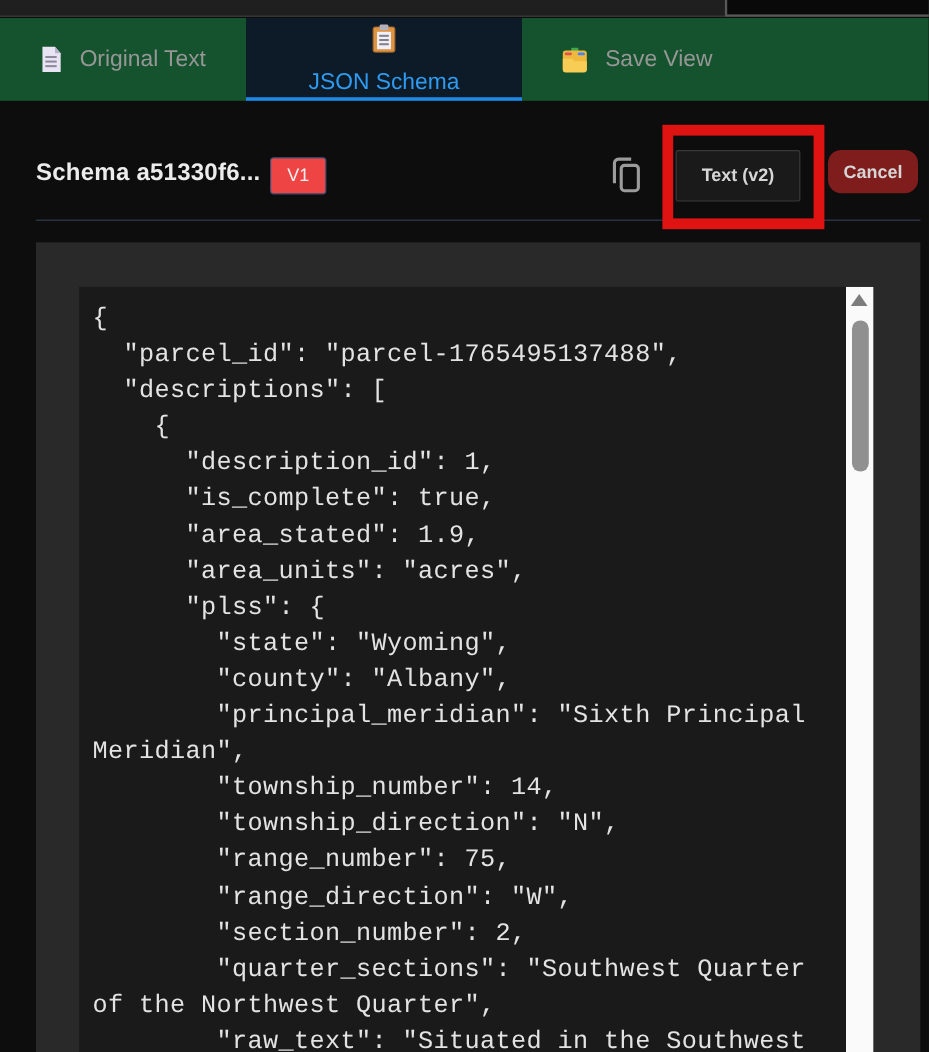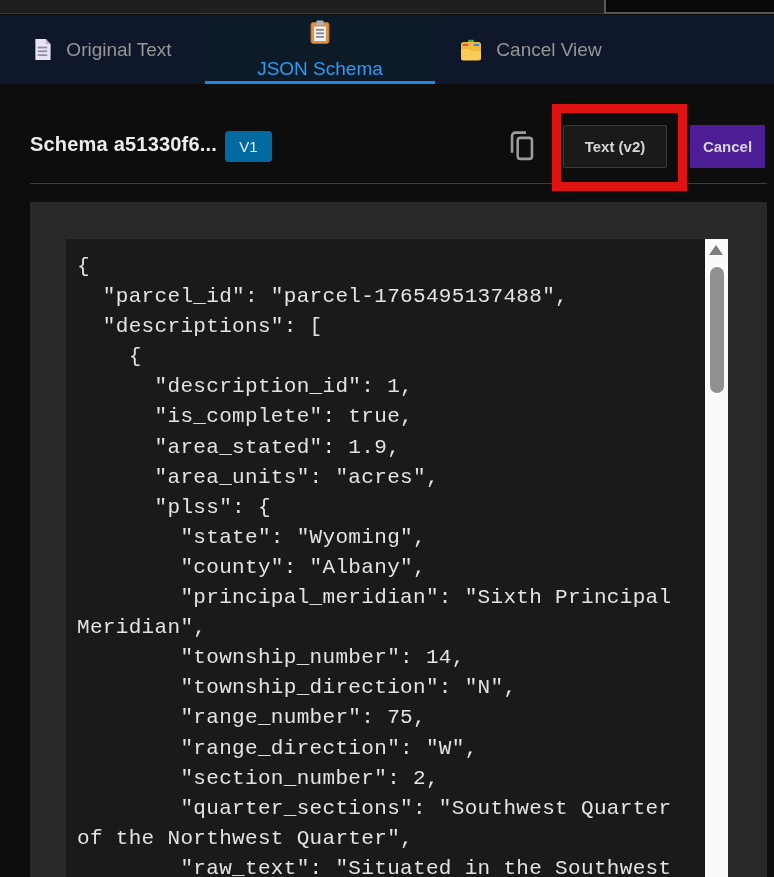--- a/index.html
+++ b/index.html
@@ -15,58 +15,58 @@
     position:absolute; left:0; top:0; width:774px; height:14px;
     background:#1f1f1f; border-bottom:1px solid #3c3c3c;
   }
   .top-right-fragment {
     position:absolute; left:604px; top:-2px; width:172px; height:16px;
     background:#090909; border:2px solid #585858;
   }
   
   .tab-bar {
     position:absolute; left:0; top:15px; width:774px; height:69px;
-    background:#0f172a; display:flex; align-items:stretch;
+    background:#14532d; display:flex; align-items:stretch;
   }
   .tab {
     display:flex; align-items:center; justify-content:center; gap:14px;
     color:#969696; font-size:19px; cursor:pointer; position:relative;
   }
   .tab-original { width:205px; }
   .tab-json { width:230px; background:#0d1b28; color:#2e9af0;flex-direction:column; }
   .tab-field { width:192px; }
   .tab-underline {
     position:absolute; left:0; bottom:0; width:100%; height:3px;
     background:#1e88e5;
   }
   .tab svg { display:block; }
   
   .schema-title {
     position:absolute; left:30px; top:133px;
     color:#ececec; font-size:20px; font-weight:700; letter-spacing:.2px;
   }
   .version-badge {
     position:absolute; left:225px; top:131px; width:47px; height:31px;
-    background:#0369a1; border:1px solid #3e5077; border-radius:3px;
+    background:#ef4444; border:1px solid #3e5077; border-radius:3px;
     color:#f0f0f0; font-size:15px; display:flex; align-items:center; justify-content:center;
   }
   .copy-button {
     position:absolute; left:504px; top:127px; width:36px; height:40px;
     background:transparent; border:none; cursor:pointer;
     display:flex; align-items:center; justify-content:center;
   }
   .save-button {
     position:absolute; left:563px; top:125px; width:104px; height:43px;
     background:#1a1a1a; border:1px solid #3a3a3a; border-radius:2px;
     color:#d6d6d6; font-size:15px; font-weight:bold; cursor:pointer;
     font-family:"Liberation Sans", sans-serif;
   }
   .cancel-button {
-    position:absolute; left:690px; top:125px; width:75px; height:43px;
-    background:#4c1d95; border:none; border-radius:1px;
+    position:absolute; left:690px; top:125px; width:75px; height:36px;
+    background:#7f1d1d; border:none; border-radius:11px;
     color:#d6d6d6; font-size:15px; font-weight:bold; cursor:pointer;
     font-family:"Liberation Sans", sans-serif;
   }
   .annotation-box {
     position:absolute; left:552px; top:104px; width:135px; height:87px;
     border:9px solid #e01313; z-index:5; pointer-events:none;
   }
   .header-divider {
     position:absolute; left:30px; top:183px; width:737px; height:1px;
     background:#343c55;
@@ -137,21 +137,21 @@
   <div class="tab tab-field">
     <span>
       <svg width="22" height="22" viewBox="0 0 22 22">
         <rect x="8" y="0.8" width="6" height="4" rx="1" fill="#3fa94f"></rect>
         <rect x="1" y="3" width="20" height="18" rx="2.5" fill="#efb93d"></rect>
         <rect x="2.6" y="4.8" width="6" height="2.2" rx="1.1" fill="#e05252"></rect>
         <rect x="13.4" y="4.8" width="6" height="2.2" rx="1.1" fill="#4285f4"></rect>
         <path d="M1 10 h8 l2 2 h10 v7 a2.5 2.5 0 0 1 -2.5 2.5 h-15 a2.5 2.5 0 0 1 -2.5 -2.5 z" fill="#f7cd55"></path>
       </svg>
     </span>
-    <span>Cancel View</span>
+    <span>Save View</span>
   </div>
 </div>
 
 <div class="schema-title">Schema a51330f6...</div>
 <div class="version-badge">V1</div>
 
 <button class="copy-button">
   <span>
     <svg width="30" height="34" viewBox="0 0 26 30" fill="none" stroke="#9b9b9b" stroke-width="2.3">
       <path d="M16.5 3.2 H7.2 a3 3 0 0 0 -3 3 V21"></path>

